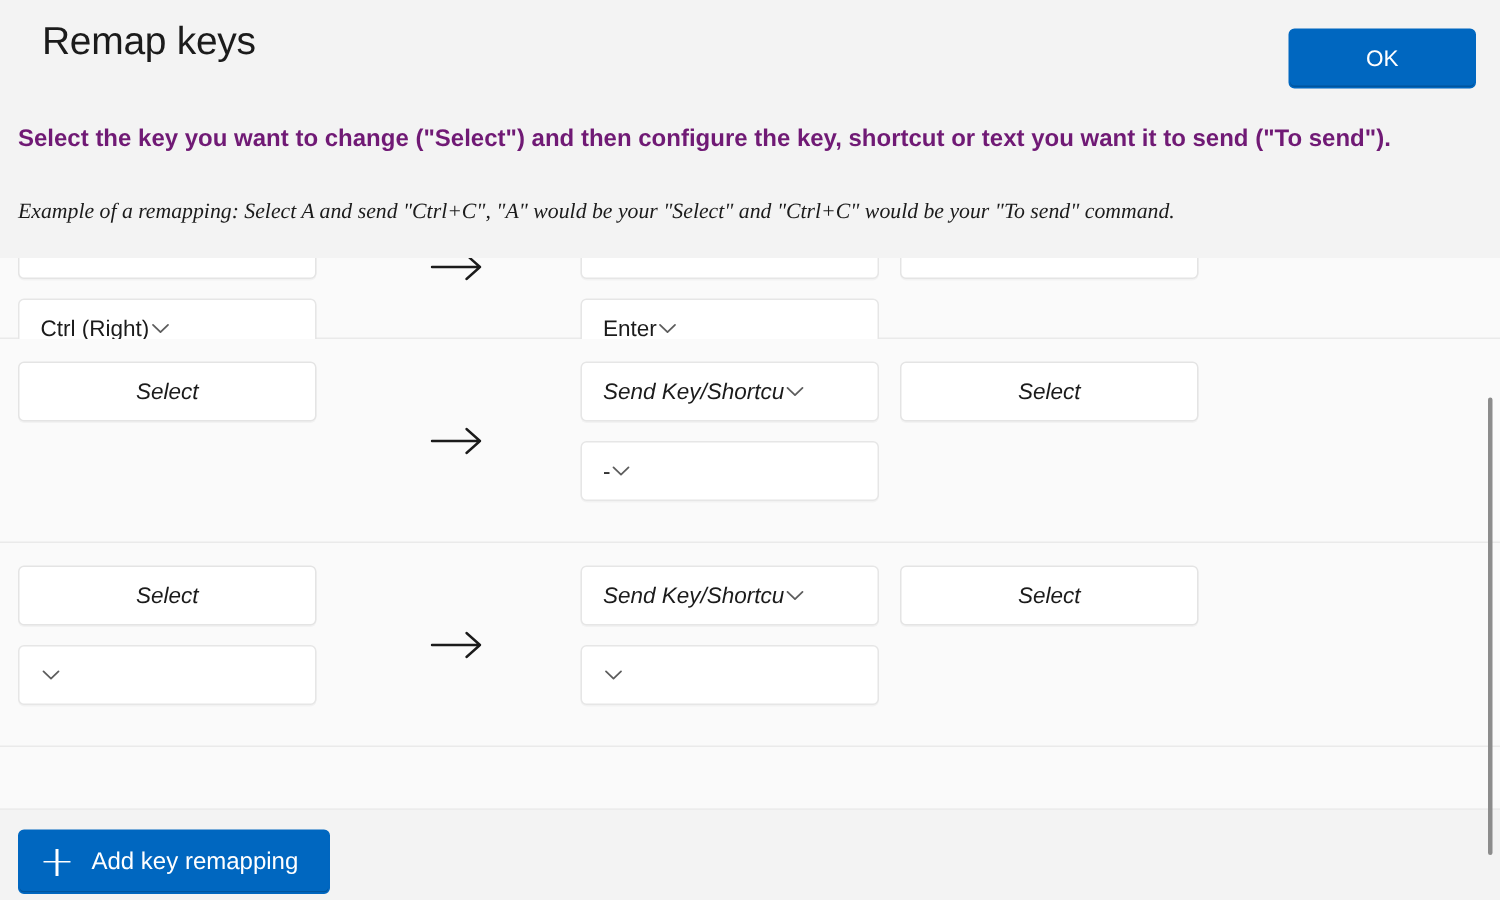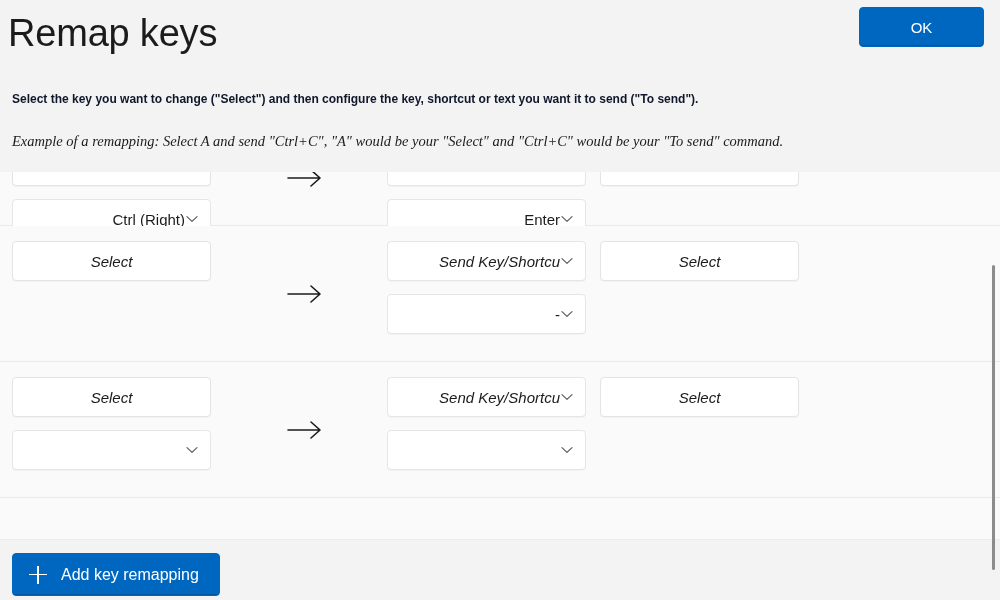--- a/index.html
+++ b/index.html
@@ -28,23 +28,23 @@
   
   .header {
     position: relative;
     flex: 0 0 auto;
     height: 172px;
     background: #f3f3f3;
     box-sizing: border-box;
   }
   .title {
     position: absolute;
-    left: 8px;
+    left: 28px;
     top: 12px;
-    font-size: 38px;
+    font-size: 26px;
     font-weight: 400;
     letter-spacing: -0.2px;
     color: #1b1b1b;
     white-space: nowrap;
   }
   .header-actions {
     position: absolute;
     right: 16px;
     top: 7px;
     display: flex;
@@ -56,40 +56,41 @@
     min-width: 125px;
     border-radius: 4px;
     font-size: 15px;
     font-family: "Liberation Sans", sans-serif;
     display: flex;
     align-items: center;
     justify-content: center;
     cursor: pointer;
     padding: 0 12px;
     user-select: none;
+    margin-top: 12px;
   }
   .btn-primary {
     background: #0067c0;
     border: 1px solid #0067c0;
     color: #ffffff;
     box-shadow: inset 0 -1px 0 rgba(0,0,0,0.18);
   }
   .btn-secondary {
     background: #fdfdfd;
     border: 1px solid #d6d6d6;
     color: #1b1b1b;
     box-shadow: 0 1px 0 rgba(0,0,0,0.035);
   }
   .desc {
     position: absolute;
     left: 12px;
-    top: 92px;
-    font-size: 12px;
+    top: 84px;
+    font-size: 16px;
     font-weight: bold;
-    color: #0f172a;
+    color: #701a75;
     white-space: nowrap;
   }
   .example {
     position: absolute;
     left: 12px;
     top: 133px;
     font-size: 14.5px;
     font-style: italic;
     color: #1b1b1b;
     white-space: nowrap;
@@ -136,21 +137,21 @@
     color: #1b1b1b;
     cursor: pointer;
     user-select: none;
     box-shadow: 0 1px 0 rgba(0,0,0,0.03);
   }
   .select-btn {
     justify-content: center;
     border-color: #e4e4e4;
   }
   .combo {
-    justify-content: flex-end;
+    justify-content: flex-start;
     padding: 0 11px 0 14px;
     border-color: #e6e6e6;
   }
   .combo .val {
     overflow: hidden;
     white-space: nowrap;
   }
   .chev {
     width: 14px;
     height: 14px;

